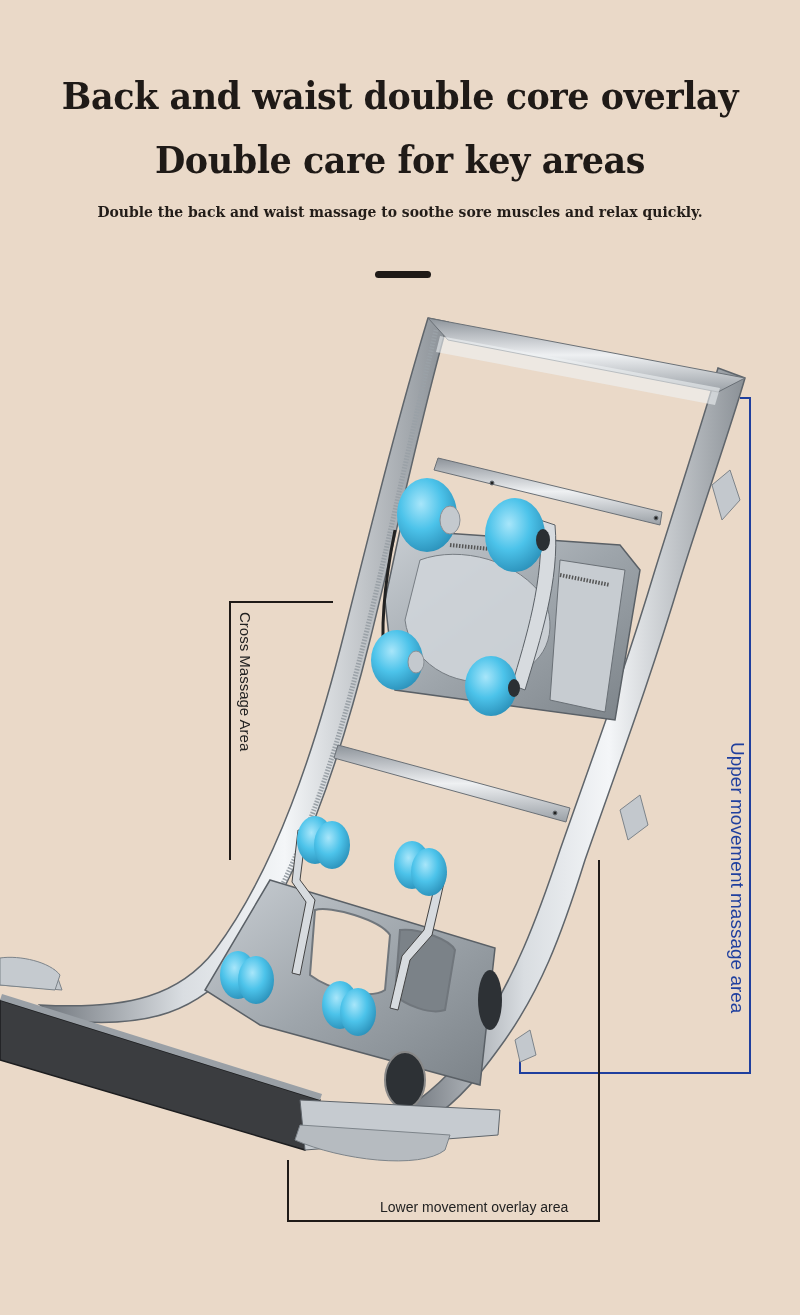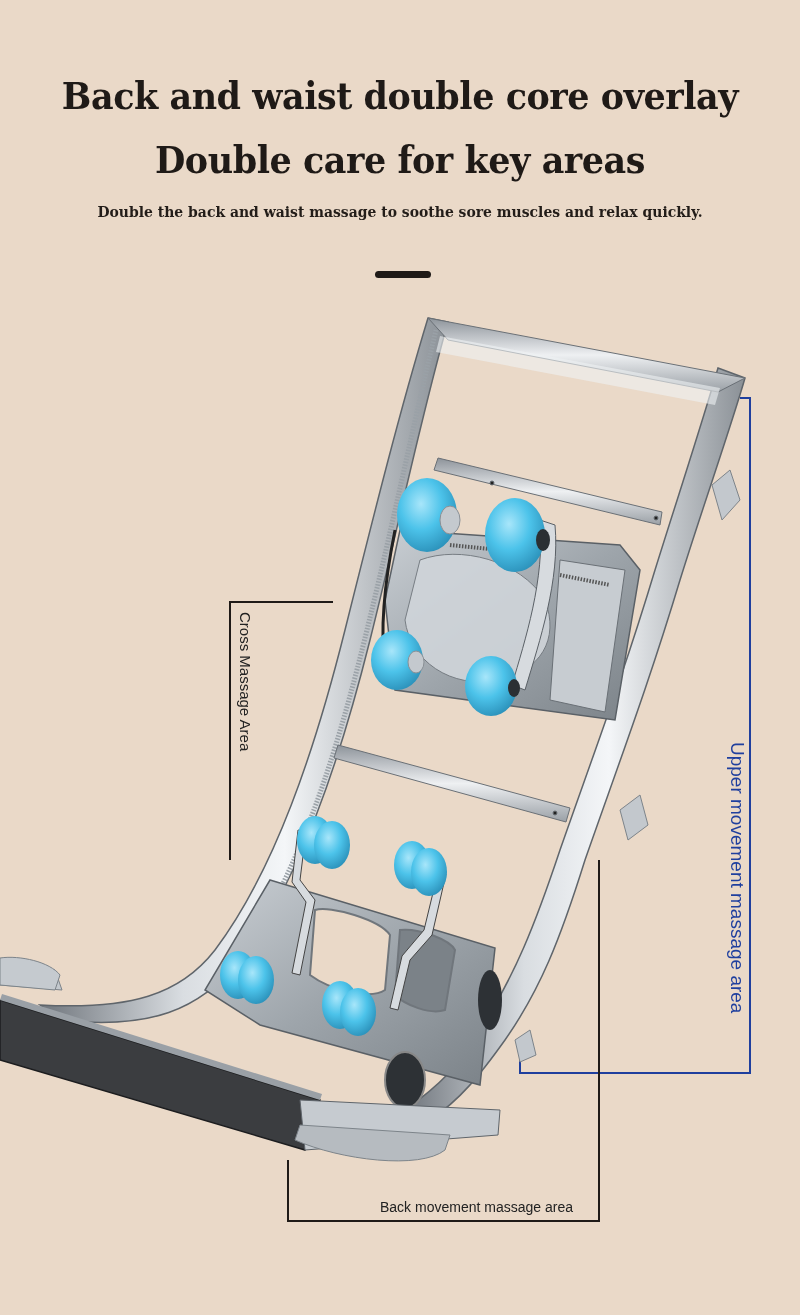--- a/index.html
+++ b/index.html
@@ -161,13 +161,13 @@
     <path d="M0,1000 L320,1100 L305,1150 L0,1060 Z" fill="#3b3d40" stroke="#1c1d1f" stroke-width="1.5"></path>
     <path d="M0,1000 L320,1100 L322,1094 L2,994 Z" fill="#9aa0a6"></path>
     <path d="M300,1100 L500,1110 L498,1135 L305,1150 Z" fill="#c6cbd0" stroke="#5f656b"></path>
     <path d="M295,1140 C340,1160 420,1170 445,1150 L450,1135 L300,1125 Z" fill="#b6bbc0" stroke="#7d848a"></path>
     <path d="M0,958 C20,955 50,962 60,975 L55,990 L0,985 Z" fill="#c5cacf" stroke="#7d848a"></path>
   </g>
 </svg>
 
 <div class="callout cross">Cross Massage Area</div>
 <div class="callout upper">Upper movement massage area</div>
-<div class="callout lower">Back movement massage area</div>
+<div class="callout lower">Lower movement overlay area</div>
 
 </body></html>

